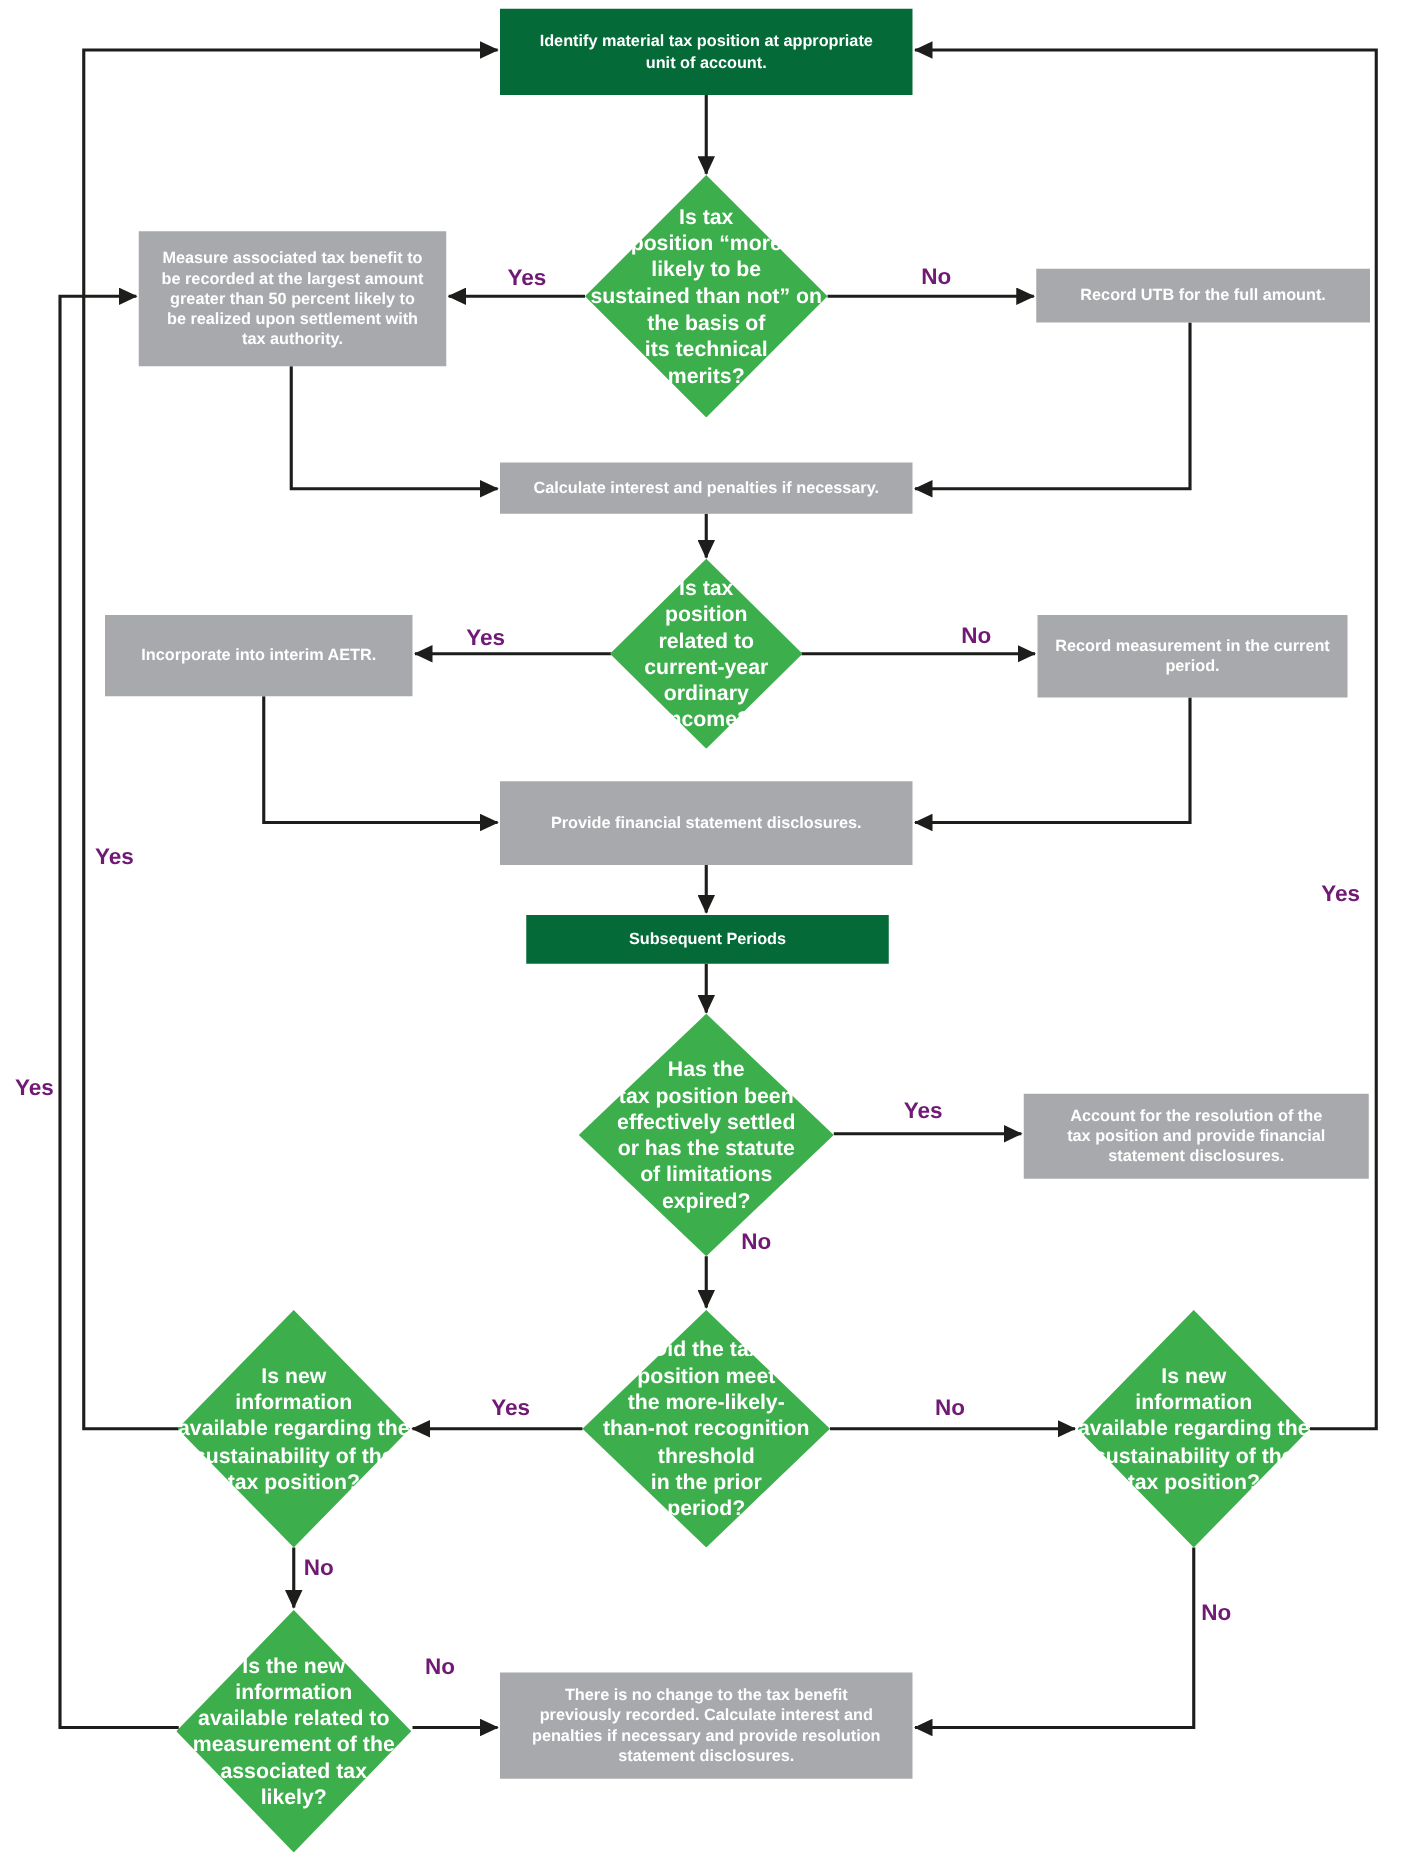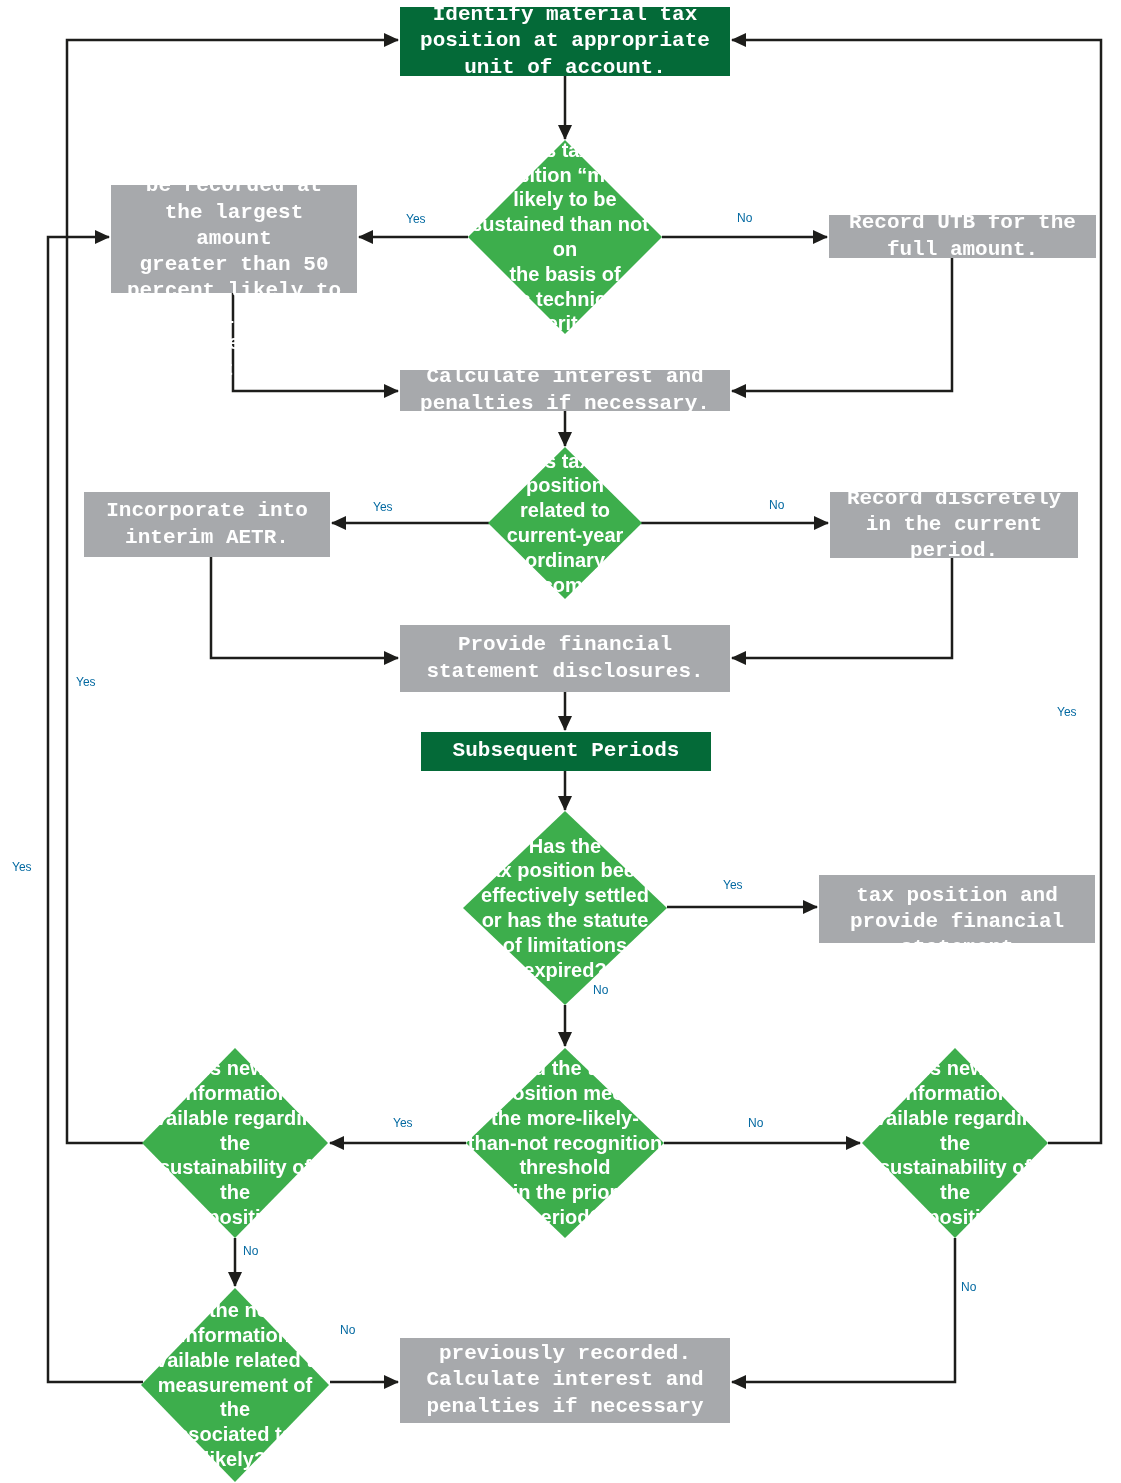--- a/index.html
+++ b/index.html
@@ -17,35 +17,35 @@
     position:absolute;
     display:flex;
     align-items:center;
     justify-content:center;
     text-align:center;
     color:#ffffff;
     font-weight:bold;
     white-space:pre-line;
     box-sizing:border-box;
   }
-  .rect{font-size:21px;line-height:1.25;padding:4px 10px;font-family:Liberation Mono, monospace;}
+  .rect{font-size:13px;line-height:1.25;padding:4px 10px;}
   .green-dark{background:#046A38;}
   .gray{background:#A7A9AC;}
   .diamond{background:transparent;padding:0;}
   .diamond .bg{
     position:absolute;left:0;top:0;right:0;bottom:0;
     background:#3DAE4C;
     clip-path:polygon(50% 0,100% 50%,50% 100%,0 50%);
   }
-  .diamond .txt{position:relative;z-index:1;font-size:20px;line-height:1.24;text-align:center;}
+  .diamond .txt{position:relative;z-index:1;font-size:17px;line-height:1.24;text-align:center;}
   .edge-label{
     position:absolute;
-    color:#0369a1;
-    font-size:12px;
-    font-weight:400;
+    color:#701a75;
+    font-size:18px;
+    font-weight:700;
     line-height:1;
   }
 </style>
 </head>
 <body>
 
 <div class="canvas">
 
   <svg class="edges" viewBox="0 0 1121 1483">
     <defs>
@@ -85,21 +85,21 @@
 greater than 50 percent likely to
 be realized upon settlement with
 tax authority.</div>
 
   <div class="node rect gray" style="left:829px;top:215px;width:267px;height:43px">Record UTB for the full amount.</div>
 
   <div class="node rect gray" style="left:400px;top:370px;width:330px;height:41px">Calculate interest and penalties if necessary.</div>
 
   <div class="node rect gray" style="left:84px;top:492px;width:246px;height:65px">Incorporate into interim AETR.</div>
 
-  <div class="node rect gray" style="left:830px;top:492px;width:248px;height:66px">Record discretely in the current
+  <div class="node rect gray" style="left:830px;top:492px;width:248px;height:66px">Record measurement in the current
 period.</div>
 
   <div class="node rect gray" style="left:400px;top:625px;width:330px;height:67px">Provide financial statement disclosures.</div>
 
   <div class="node rect green-dark" style="left:421px;top:732px;width:290px;height:39px">Subsequent Periods</div>
 
   <div class="node rect gray" style="left:819px;top:875px;width:276px;height:68px">Account for the resolution of the
 tax position and provide financial
 statement disclosures.</div>
 

